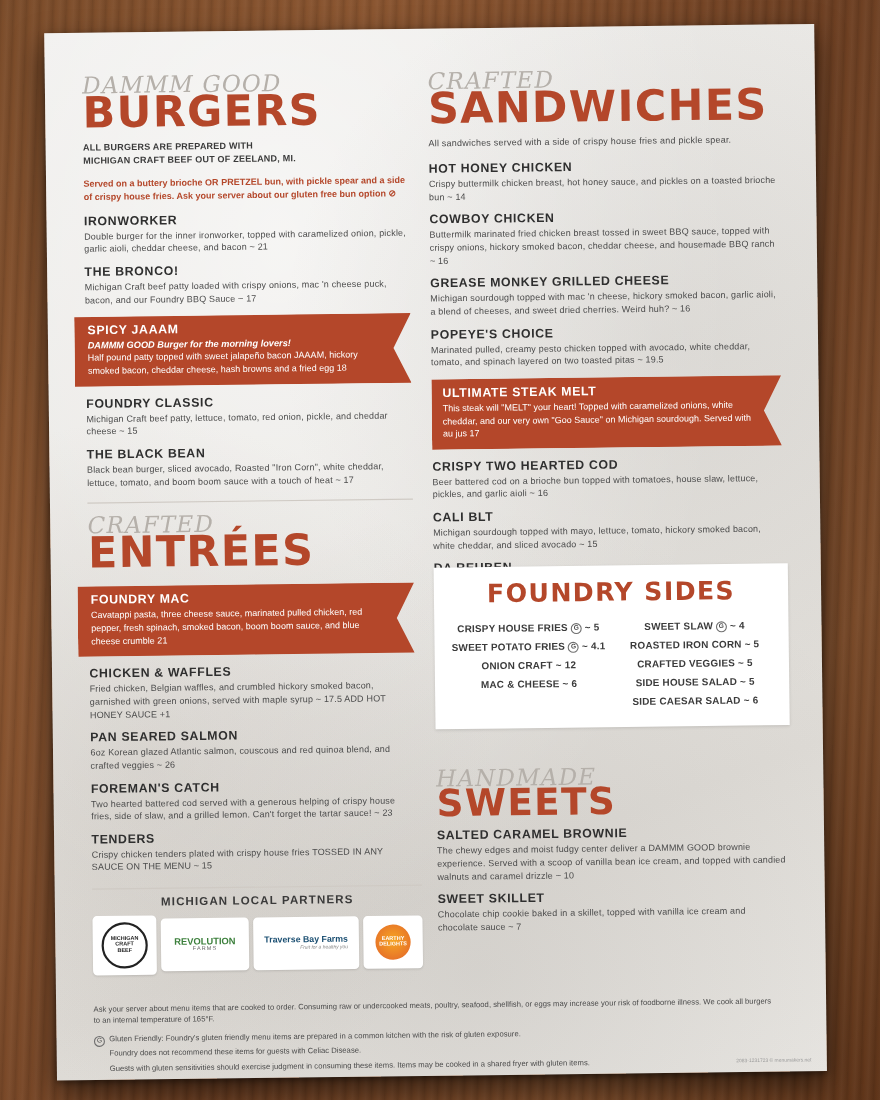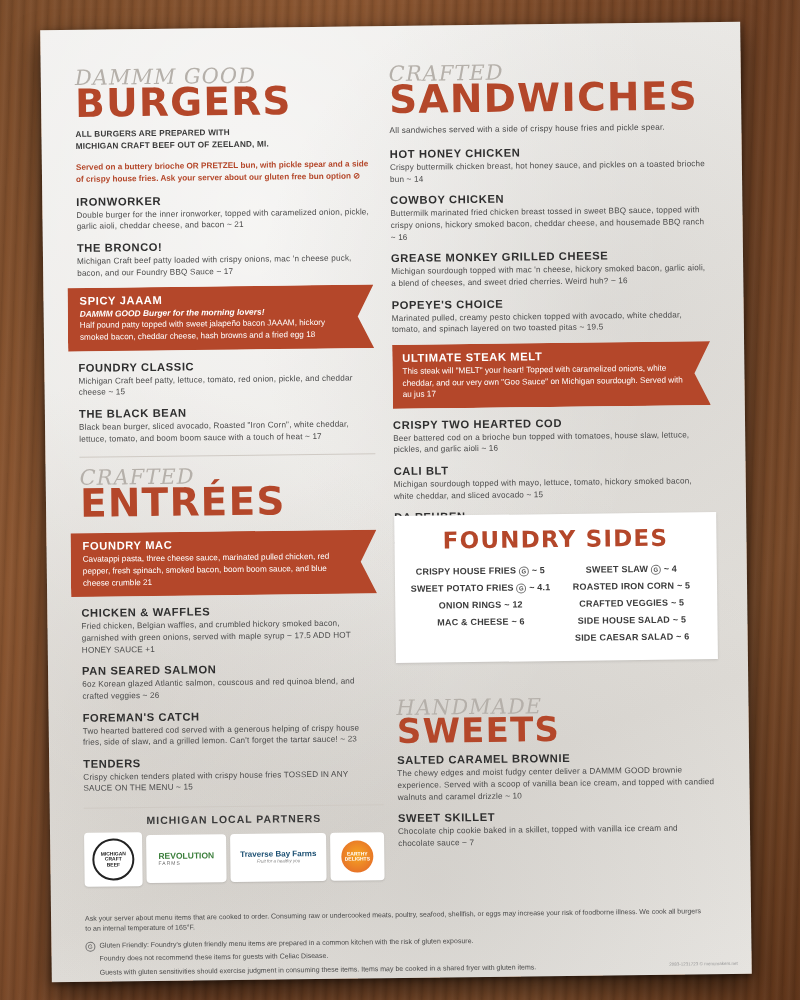--- a/index.html
+++ b/index.html
@@ -104,23 +104,23 @@
   .pline{height:1px;background:#cfcac4;margin:6px 0;}
   .logos{display:flex;justify-content:space-between;align-items:center;margin-top:6px;}
   .logo{background:#fff;border-radius:4px;padding:4px;box-shadow:0 1px 2px rgba(0,0,0,.12);
         display:flex;align-items:center;justify-content:center;}
   .logo1{width:50px;height:46px;}
   .logo2{width:72px;height:40px;}
   .logo3{width:88px;height:40px;}
   .logo4{width:46px;height:40px;}
   .lg-circle{width:38px;height:38px;border-radius:50%;border:2px solid #222;display:flex;
              align-items:center;justify-content:center;font-size:5px;font-weight:bold;text-align:center;line-height:1.1;color:#222;}
-  .lg-text{font-size:8.5px;font-weight:bold;color:#3b7f3b;line-height:1.1;}
+  .lg-text{font-size:8.5px;font-weight:bold;color:#3b7f3b;text-align:center;line-height:1.1;}
   .lg-text small{display:block;font-size:5px;color:#666;font-weight:normal;letter-spacing:1px;}
-  .lg-tb{font-size:8px;font-weight:bold;color:#1b4f72;text-align:center;line-height:1.1;}
+  .lg-tb{font-size:8px;font-weight:bold;color:#1b4f72;text-align:right;line-height:1.1;}
   .lg-tb small{display:block;font-size:4.5px;color:#888;font-style:italic;font-weight:normal;}
   .lg-sun{width:32px;height:32px;border-radius:50%;
           background:radial-gradient(circle at 50% 45%,#f6a623,#e2622a);
           display:flex;align-items:center;justify-content:center;color:#fff;font-size:5px;font-weight:bold;text-align:center;line-height:1.05;}
 
   
   .footer{position:absolute;left:34px;top:884px;width:620px;color:#4a4a4a;}
   .footer p{margin:0 0 3px 0;font-size:7px;line-height:1.45;}
   .fgf{display:flex;gap:4px;align-items:flex-start;margin-top:7px;}
   .fgf .gf{margin-top:1px;}
@@ -251,21 +251,21 @@
             <span>CRISPY HOUSE FRIES</span>
             <span class="gf">G</span>
             <span class="price">~ 5</span>
           </div>
           <div class="srow">
             <span>SWEET POTATO FRIES</span>
             <span class="gf">G</span>
             <span class="price">~ 4.1</span>
           </div>
           <div class="srow">
-            <span>ONION RINGS</span>
+            <span>ONION CRAFT</span>
             <span class="price"> ~ 12</span>
           </div>
           <div class="srow">
             <span>MAC &amp; CHEESE</span>
             <span class="price"> ~ 6</span>
           </div>
         </div>
         <div class="gcol">
           <div class="srow">
             <span>SWEET SLAW</span>

